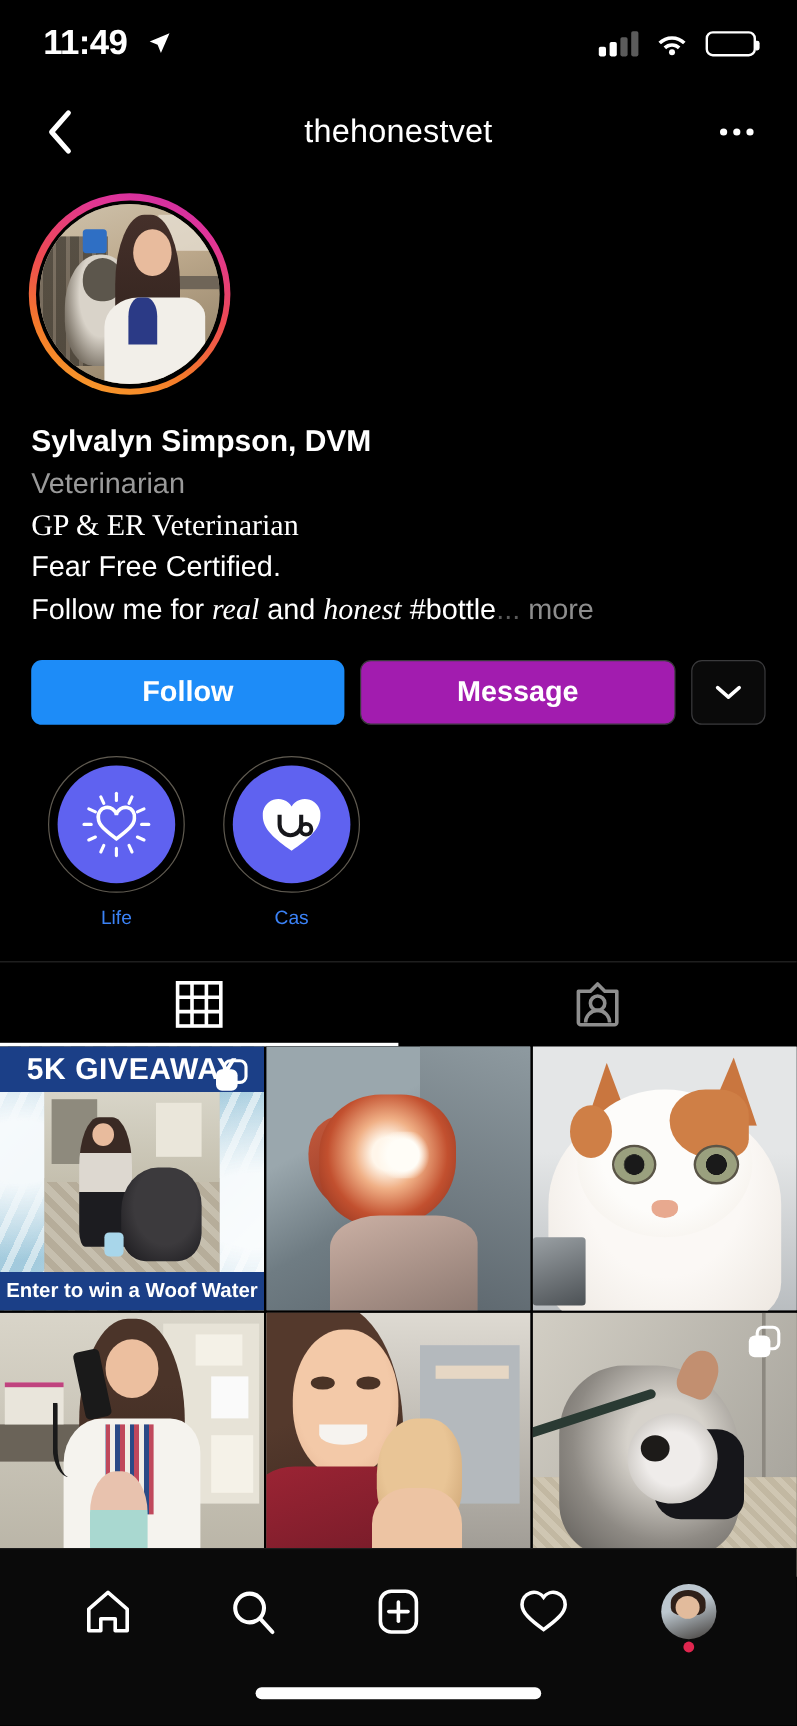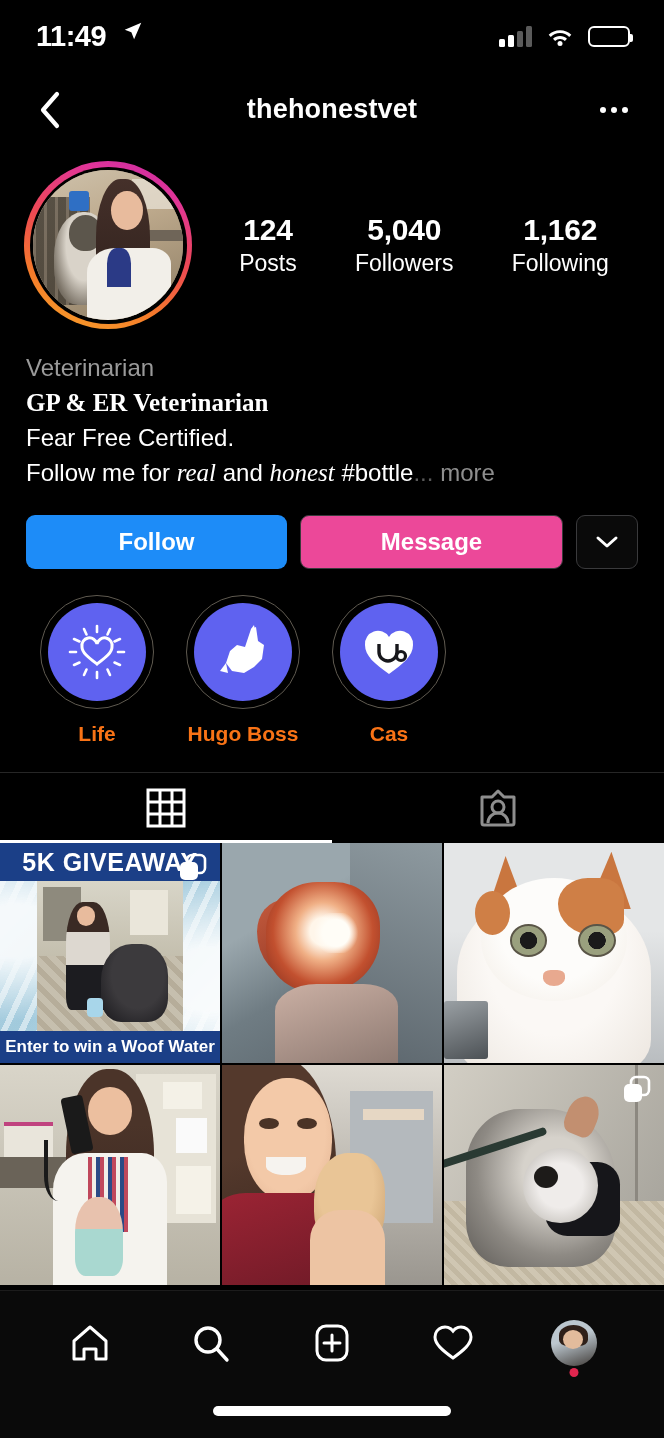--- a/index.html
+++ b/index.html
@@ -9,21 +9,21 @@
     font-family:"Liberation Sans", sans-serif;
     overflow:hidden;
   }
   .phone { position:relative; width:664px; height:1438px; background:#000; }
 
   
   .status-bar{
     height:72px; display:flex; align-items:center; justify-content:space-between;
     padding:0 34px 0 36px;
   }
-  .status-left{ display:flex; align-items:flex-start; gap:16px; }
+  .status-left{ display:flex; align-items:center; gap:16px; }
   .status-time{ color:#fff; font-size:29px; font-weight:700; letter-spacing:-0.5px; }
   .loc-arrow{ width:22px; height:22px; display:block; }
   .status-right{ display:flex; align-items:center; gap:14px; }
   .sig-bars{ display:flex; align-items:flex-end; gap:3px; height:21px; }
   .sig-bars i{ display:block; width:6px; background:#fff; border-radius:1.5px; }
   .sig-bars i:nth-child(1){ height:8px;  background:#fff; }
   .sig-bars i:nth-child(2){ height:12px; background:#fff; }
   .sig-bars i:nth-child(3){ height:16px; background:#5b5b5b; }
   .sig-bars i:nth-child(4){ height:21px; background:#5b5b5b; }
   .wifi-icon{ width:28px; height:21px; }
@@ -33,21 +33,21 @@
     content:""; position:absolute; right:-5px; top:6px; width:3px; height:8px;
     background:#fff; border-radius:0 2px 2px 0;
   }
 
   
   .nav-header{
     height:75px; display:flex; align-items:center; justify-content:space-between;
     padding:0 28px;
   }
   .back-btn{ width:44px; height:44px; display:flex; align-items:center; justify-content:center; }
-  .nav-title{ color:#fff; font-size:27px; font-weight:700; letter-spacing:0.2px; }
+  .nav-title{ color:#fff; font-size:27px; font-weight:400; letter-spacing:0.2px; }
   .more-btn{ width:44px; height:44px; display:flex; align-items:center; justify-content:center; gap:5px; }
   .more-btn span{ width:6px; height:6px; border-radius:50%; background:#fff; display:block; }
 
   
   .profile-row{ display:flex; align-items:center; padding:14px 26px 0 24px; }
   .avatar-ring{
     width:168px; height:168px; border-radius:50%; flex:0 0 auto;
     background:linear-gradient(200deg,#c029a6 0%,#e0349a 18%,#ee4a52 48%,#f57b2a 74%,#f9a72a 100%);
     display:flex; align-items:center; justify-content:center;
   }
@@ -85,49 +85,49 @@
   .stats{ display:flex; flex:1; justify-content:space-around; padding-left:18px; }
   .stat{ text-align:center; }
   .stat-num{ color:#fff; font-size:30px; font-weight:700; line-height:1.25; letter-spacing:-0.2px; }
   .stat-lbl{ color:#fff; font-size:23px; font-weight:400; line-height:1.35; }
 
   
   .bio{ padding:22px 26px 0 26px; }
   .bio-name{ color:#fff; font-size:25px; font-weight:700; line-height:1.42; }
   .bio-cat{ color:#9a9a9a; font-size:24px; font-weight:400; line-height:1.42; }
   .bio-line{ color:#fff; font-size:24px; font-weight:400; line-height:1.43; }
-  .bio-serif{ font-family:"Liberation Serif", serif; font-weight:700; font-size:25px; }
+  .bio-serif{ font-family:"Liberation Serif", serif; font-weight:400; font-size:25px; }
   .ital{ font-family:"Liberation Serif", serif; font-style:italic; font-weight:400; font-size:25px; }
   .more-link{ color:#8e8e8e; }
   .dots-fade{ color:#5a5a5a; }
 
   
   .actions{ display:flex; gap:13px; padding:24px 26px 0 26px; align-items:stretch; }
   .btn{
     height:54px; border-radius:9px; display:flex; align-items:center; justify-content:center;
     font-size:24px; font-weight:700; color:#fff;
   }
   .btn-follow{ flex:1 1 0; background:#1d8cf8; }
-  .btn-message{ flex:1 1 0; background:#ec4899; border:1.5px solid #3a3a3c; }
+  .btn-message{ flex:1 1 0; background:#a21caf; border:1.5px solid #3a3a3c; }
   .btn-chev{ width:62px; background:#0a0a0a; border:1.5px solid #3a3a3c; }
 
   
   .highlights{ display:flex; gap:0; padding:26px 0 0 24px; overflow:hidden; }
   .hl{ width:146px; flex:0 0 146px; display:flex; flex-direction:column; align-items:center; }
   .hl-ring{
     width:114px; height:114px; border-radius:50%;
     border:1.5px solid #5f5a50; display:flex; align-items:center; justify-content:center;
   }
   .hl-gap{ width:104px; height:104px; border-radius:50%; background:#000;
     display:flex; align-items:center; justify-content:center; }
   .hl-circle{
     width:98px; height:98px; border-radius:50%; background:#5f62f0;
     display:flex; align-items:center; justify-content:center;
   }
-  .hl-label{ color:#f97316; font-size:21px; font-weight:700; margin-top:13px; white-space:nowrap; }
+  .hl-label{ color:#3b82f6; font-size:16px; font-weight:400; margin-top:13px; white-space:nowrap; }
 
   
   .tabs{ display:flex; margin-top:26px; border-top:1px solid #262626; }
   .tab{ flex:1; height:70px; display:flex; align-items:center; justify-content:center; position:relative; }
   .tab.active:after{
     content:""; position:absolute; left:0; right:0; bottom:0; height:3px; background:#fff;
   }
 
   
   .grid{ display:grid; grid-template-columns:repeat(3,1fr); gap:2px; }
@@ -357,37 +357,24 @@
             <span class="ap-blue"></span>
           <span class="ap-dog"></span>
             <span class="ap-dogface"></span>
           <span class="ap-woman-hair"></span>
             <span class="ap-face"></span>
           <span class="ap-coat"></span>
             <span class="ap-scrub"></span>
         </div>
       </div>
     </div>
-    <div class="stats">
-      <div class="stat">
-        <div class="stat-num">124</div>
-        <div class="stat-lbl">Posts</div>
-      </div>
-      <div class="stat">
-        <div class="stat-num">5,040</div>
-        <div class="stat-lbl">Followers</div>
-      </div>
-      <div class="stat">
-        <div class="stat-num">1,162</div>
-        <div class="stat-lbl">Following</div>
-      </div>
-    </div>
   </div>
 
   <div class="bio">
+    <div class="bio-name">Sylvalyn Simpson, DVM</div>
     <div class="bio-cat">Veterinarian</div>
     <div class="bio-line bio-serif">GP &amp; ER Veterinarian</div>
     <div class="bio-line">Fear Free Certified.</div>
     <div class="bio-line"><span>Follow me for </span><span class="ital">real</span><span> and </span><span class="ital">honest</span><span> #bottle</span><span class="dots-fade">...</span>
       <span class="more-link">more</span>
     </div>
   </div>
 
   <div class="actions">
     <div class="btn btn-follow">Follow</div>
@@ -423,34 +410,20 @@
               </g>
             </svg>
           </div>
         </div>
       </div>
       <div class="hl-label">Life</div>
     </div>
 
 
 
-    <div class="hl">
-      <div class="hl-ring">
-        <div class="hl-gap">
-          <div class="hl-circle">
-            <svg width="66" height="62" viewBox="0 0 66 62">
-              <path d="M41 8 L35 26 L27 24 L20 30 L16 42 L22 50 L34 52 L44 46 L52 38 L54 24 L48 20 L46 6 Z" fill="#fff"></path>
-              <path d="M41 8 L44 4 L47 18 Z" fill="#fff"></path>
-              <path d="M16 42 L10 50 L18 52 Z" fill="#fff"></path>
-            </svg>
-          </div>
-        </div>
-      </div>
-      <div class="hl-label">Hugo Boss</div>
-    </div>
 
     <div class="hl">
       <div class="hl-ring">
         <div class="hl-gap">
           <div class="hl-circle">
             <svg width="64" height="60" viewBox="0 0 64 60">
               <path d="M32 52 C18 42 8 34 8 23 A13 13 0 0 1 32 15 A13 13 0 0 1 56 23 C56 34 46 42 32 52 Z" fill="#fff"></path>
               <path d="M22 22 v8 a9 9 0 0 0 18 0 v-8" fill="none" stroke="#17171b" stroke-width="3.4"></path>
               <circle cx="44" cy="34" r="4.5" fill="none" stroke="#17171b" stroke-width="3.2"></circle>
             </svg>

